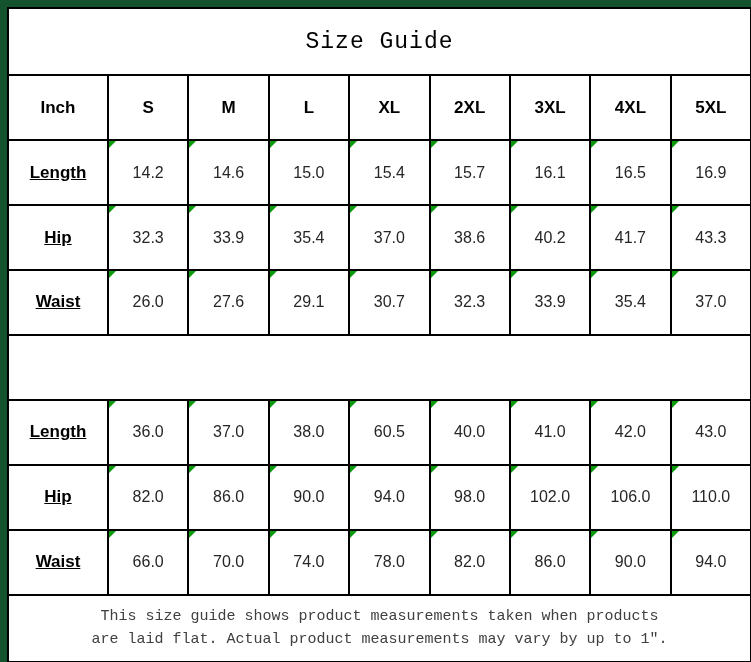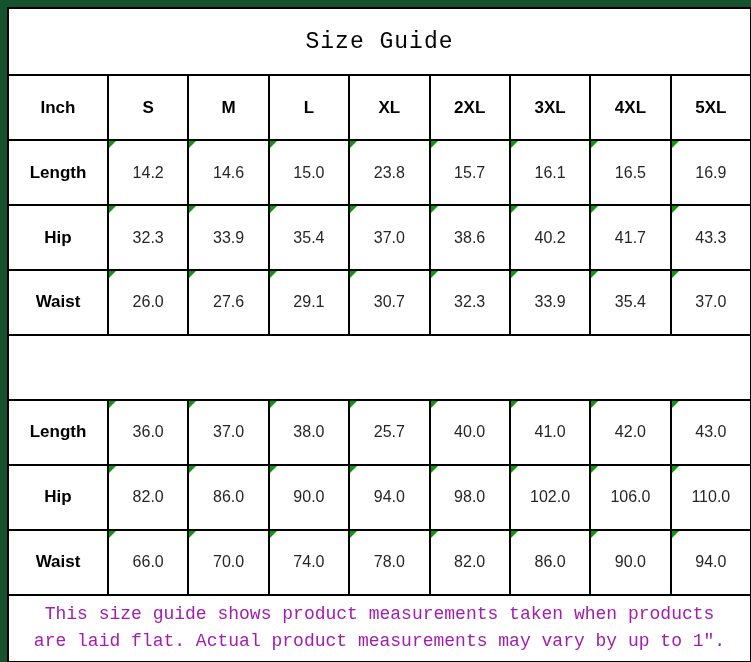--- a/index.html
+++ b/index.html
@@ -35,38 +35,39 @@
   td.unit-cell, td.size-head-cell {
     font-weight: bold;
     font-size: 17px;
     color: #000;
     margin-top: 12px;
   }
   td.row-label-cell {
     font-weight: bold;
     font-size: 17px;
     color: #000;
+    text-decoration: underline;
   }
   td.val-cell {
     position: relative;
     font-size: 16px;
     color: #262626;
   }
   .flag {
     position: absolute;
     top: 0; left: 0;
     width: 0; height: 0;
     border-top: 7px solid #0a9a0a;
     border-right: 7px solid transparent;
   }
   td.spacer-cell { background: #ffffff; }
   td.footer-cell {
     font-family: "Liberation Mono", "DejaVu Sans Mono", monospace;
-    font-size: 18px;
-    color: #a21caf;
+    font-size: 15px;
+    color: #404040;
     line-height: 1.55;
   }
 </style>
 </head>
 <body>
 
 <div class="sheet">
 <table class="size-guide">
   <colgroup>
     <col style="width:100px">
@@ -95,21 +96,21 @@
     <td class="size-head-cell">3XL</td>
     <td class="size-head-cell">4XL</td>
     <td class="size-head-cell">5XL</td>
   </tr>
 
   <tr>
     <td class="row-label-cell">Length</td>
     <td class="val-cell"><span class="flag"></span><span>14.2</span></td>
     <td class="val-cell"><span class="flag"></span><span>14.6</span></td>
     <td class="val-cell"><span class="flag"></span><span>15.0</span></td>
-    <td class="val-cell"><span class="flag"></span><span>23.8</span></td>
+    <td class="val-cell"><span class="flag"></span><span>15.4</span></td>
     <td class="val-cell"><span class="flag"></span><span>15.7</span></td>
     <td class="val-cell"><span class="flag"></span><span>16.1</span></td>
     <td class="val-cell"><span class="flag"></span><span>16.5</span></td>
     <td class="val-cell"><span class="flag"></span><span>16.9</span></td>
   </tr>
 
   <tr>
     <td class="row-label-cell">Hip</td>
     <td class="val-cell"><span class="flag"></span><span>32.3</span></td>
     <td class="val-cell"><span class="flag"></span><span>33.9</span></td>
@@ -136,21 +137,21 @@
   <tr>
     <td colspan="9" class="spacer-cell"></td>
   </tr>
 
 
   <tr>
     <td class="row-label-cell">Length</td>
     <td class="val-cell"><span class="flag"></span><span>36.0</span></td>
     <td class="val-cell"><span class="flag"></span><span>37.0</span></td>
     <td class="val-cell"><span class="flag"></span><span>38.0</span></td>
-    <td class="val-cell"><span class="flag"></span><span>25.7</span></td>
+    <td class="val-cell"><span class="flag"></span><span>60.5</span></td>
     <td class="val-cell"><span class="flag"></span><span>40.0</span></td>
     <td class="val-cell"><span class="flag"></span><span>41.0</span></td>
     <td class="val-cell"><span class="flag"></span><span>42.0</span></td>
     <td class="val-cell"><span class="flag"></span><span>43.0</span></td>
   </tr>
 
   <tr>
     <td class="row-label-cell">Hip</td>
     <td class="val-cell"><span class="flag"></span><span>82.0</span></td>
     <td class="val-cell"><span class="flag"></span><span>86.0</span></td>

